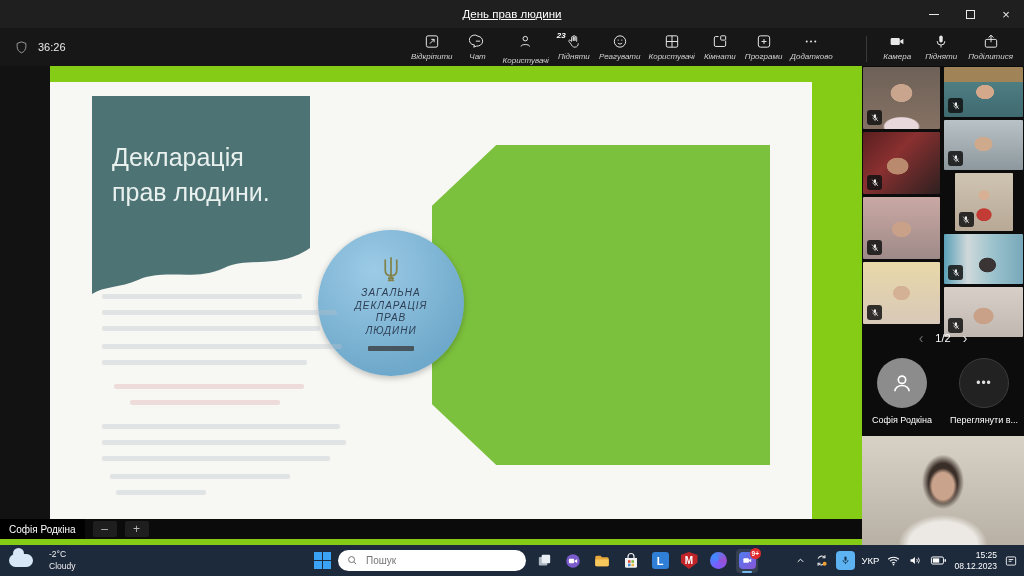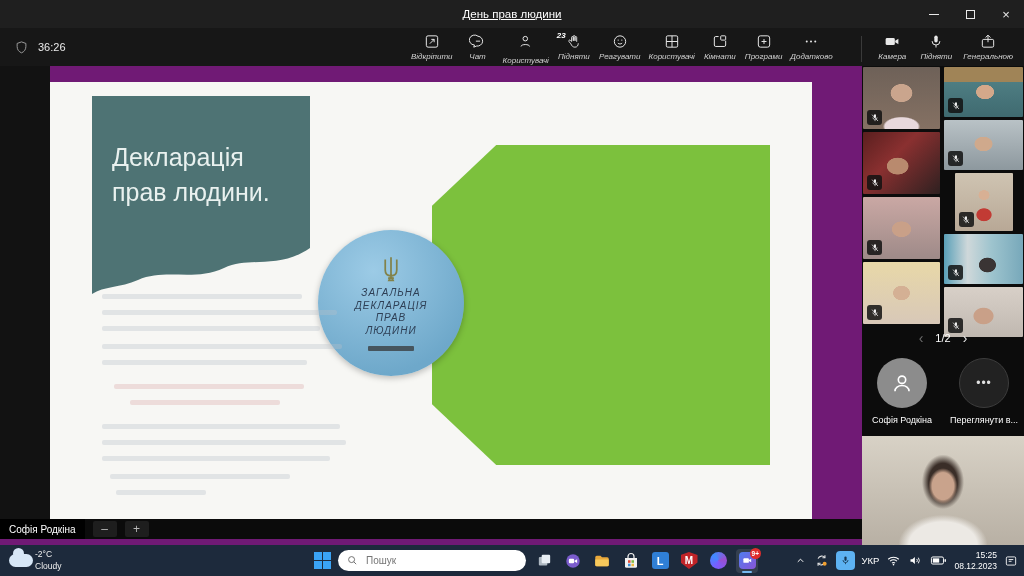--- a/index.html
+++ b/index.html
@@ -26,21 +26,21 @@
   .users-icon-wrap{position:relative;}
   .tb-sep{width:1px;height:26px;background:#3a3a3a;margin:4px 6px 0 2px;}
   .leave-wrap{display:flex;align-items:center;height:27px;margin-top:3px;margin-left:6px;background:#d62b41;border-radius:6px;overflow:hidden;}
   .leave-main{display:flex;align-items:center;gap:6px;color:#fff;font-size:11.5px;font-weight:bold;padding:0 10px;height:100%;}
   .leave-caret{display:flex;align-items:center;justify-content:center;width:22px;height:100%;border-left:1px solid rgba(255,255,255,.35);}
 
   
   .content{position:absolute;top:66px;left:0;width:1024px;height:479px;display:flex;background:#0d0d0d;}
 
   
-  .share{position:relative;width:862px;height:479px;background:#701a75;}
+  .share{position:relative;width:862px;height:479px;background:#84cc16;}
   .share-leftstrip{position:absolute;left:0;top:0;width:50px;height:453px;background:#121212;}
   .slide{position:absolute;left:50px;top:16px;width:762px;height:437px;background:#f7f7f4;overflow:hidden;}
 
   .teal-shape{position:absolute;left:42px;top:14px;width:218px;height:200px;}
   .slide-title{position:absolute;left:62px;top:58px;width:170px;color:#e9f1ef;font-size:25px;line-height:1.4;}
 
   .green-shape{position:absolute;left:382px;top:63px;width:338px;height:320px;background:#7cc13d;clip-path:polygon(19% 0,100% 0,100% 100%,19% 100%,0 81%,0 19%);}
   .green-text{position:absolute;left:412px;top:90px;width:298px;color:#101010;font-size:13px;font-weight:bold;line-height:1.28;text-align:justify;}
   .green-text p{margin:0 0 13px 0;}
 
@@ -82,21 +82,21 @@
   .avatars{position:absolute;top:292px;left:0;width:162px;display:flex;justify-content:center;gap:16px;}
   .avatar-item{display:flex;flex-direction:column;align-items:center;width:66px;}
   .avatar-circle{width:50px;height:50px;border-radius:50%;display:flex;align-items:center;justify-content:center;}
   .host-circle{background:#8c8c8c;}
   .more-circle{background:#222;border:1px solid #3c3c3c;color:#e0e0e0;font-size:12px;letter-spacing:1px;}
   .avatar-label{margin-top:7px;color:#fff;font-size:9px;white-space:nowrap;}
   .big-video{position:absolute;top:370px;left:0;width:162px;height:109px;background:#555;}
 
   
   .taskbar{position:absolute;bottom:0;left:0;width:1024px;height:31px;background:#1d2a3c;}
-  .weather{position:absolute;left:9px;top:0;height:31px;display:flex;align-items:center;gap:2px;}
+  .weather{position:absolute;left:9px;top:0;height:31px;display:flex;align-items:center;gap:16px;}
   .cloud{width:24px;height:13px;background:#d7e7f7;border-radius:8px;position:relative;}
   .cloud:before{content:"";position:absolute;left:4px;top:-6px;width:11px;height:11px;background:#d7e7f7;border-radius:50%;}
   .weather-text{color:#f0f0f0;font-size:8.5px;line-height:1.3;}
   .tb-center2{position:absolute;left:314px;top:0;height:31px;display:flex;align-items:center;gap:7px;}
   .start{width:17px;height:17px;display:grid;grid-template-columns:8px 8px;grid-template-rows:8px 8px;gap:1px;}
   .start i{background:#3aa3f5;}
   .search-pill{width:188px;height:21px;background:#fff;border-radius:11px;display:flex;align-items:center;gap:6px;padding:0 9px;}
   .search-pill input{border:none;outline:none;background:transparent;font-size:10px;color:#444;width:140px;}
   .app{width:22px;height:24px;display:flex;align-items:center;justify-content:center;position:relative;border-radius:4px;}
   .folder-svg,.app svg{display:block;}
@@ -223,21 +223,21 @@
             <rect x="9.6" y="3.5" width="4.8" height="10" rx="2.4" fill="#e8e8e8"></rect>
             <path d="M6.5 11.5a5.5 5.5 0 0 0 11 0M12 17v3.5" fill="none" stroke="#e8e8e8" stroke-width="1.4"></path>
           </svg>
         <span class="tb-label">Підняти</span>
       </div>
       <div class="tb-btn">
         <svg width="18" height="18" viewBox="0 0 24 24">
             <rect x="4" y="9" width="16" height="11" rx="2" fill="none" stroke="#e8e8e8" stroke-width="1.4"></rect>
             <path d="M12 13V3.5M8.5 6.5L12 3l3.5 3.5" fill="none" stroke="#e8e8e8" stroke-width="1.4"></path>
           </svg>
-        <span class="tb-label">Генеральною</span>
+        <span class="tb-label">Поділитися</span>
       </div>
     </div>
   </div>
 
   <div class="content">
 
     <div class="share">
       <div class="share-leftstrip"></div>
       <div class="slide">
         <svg class="teal-shape" viewBox="0 0 218 200">

